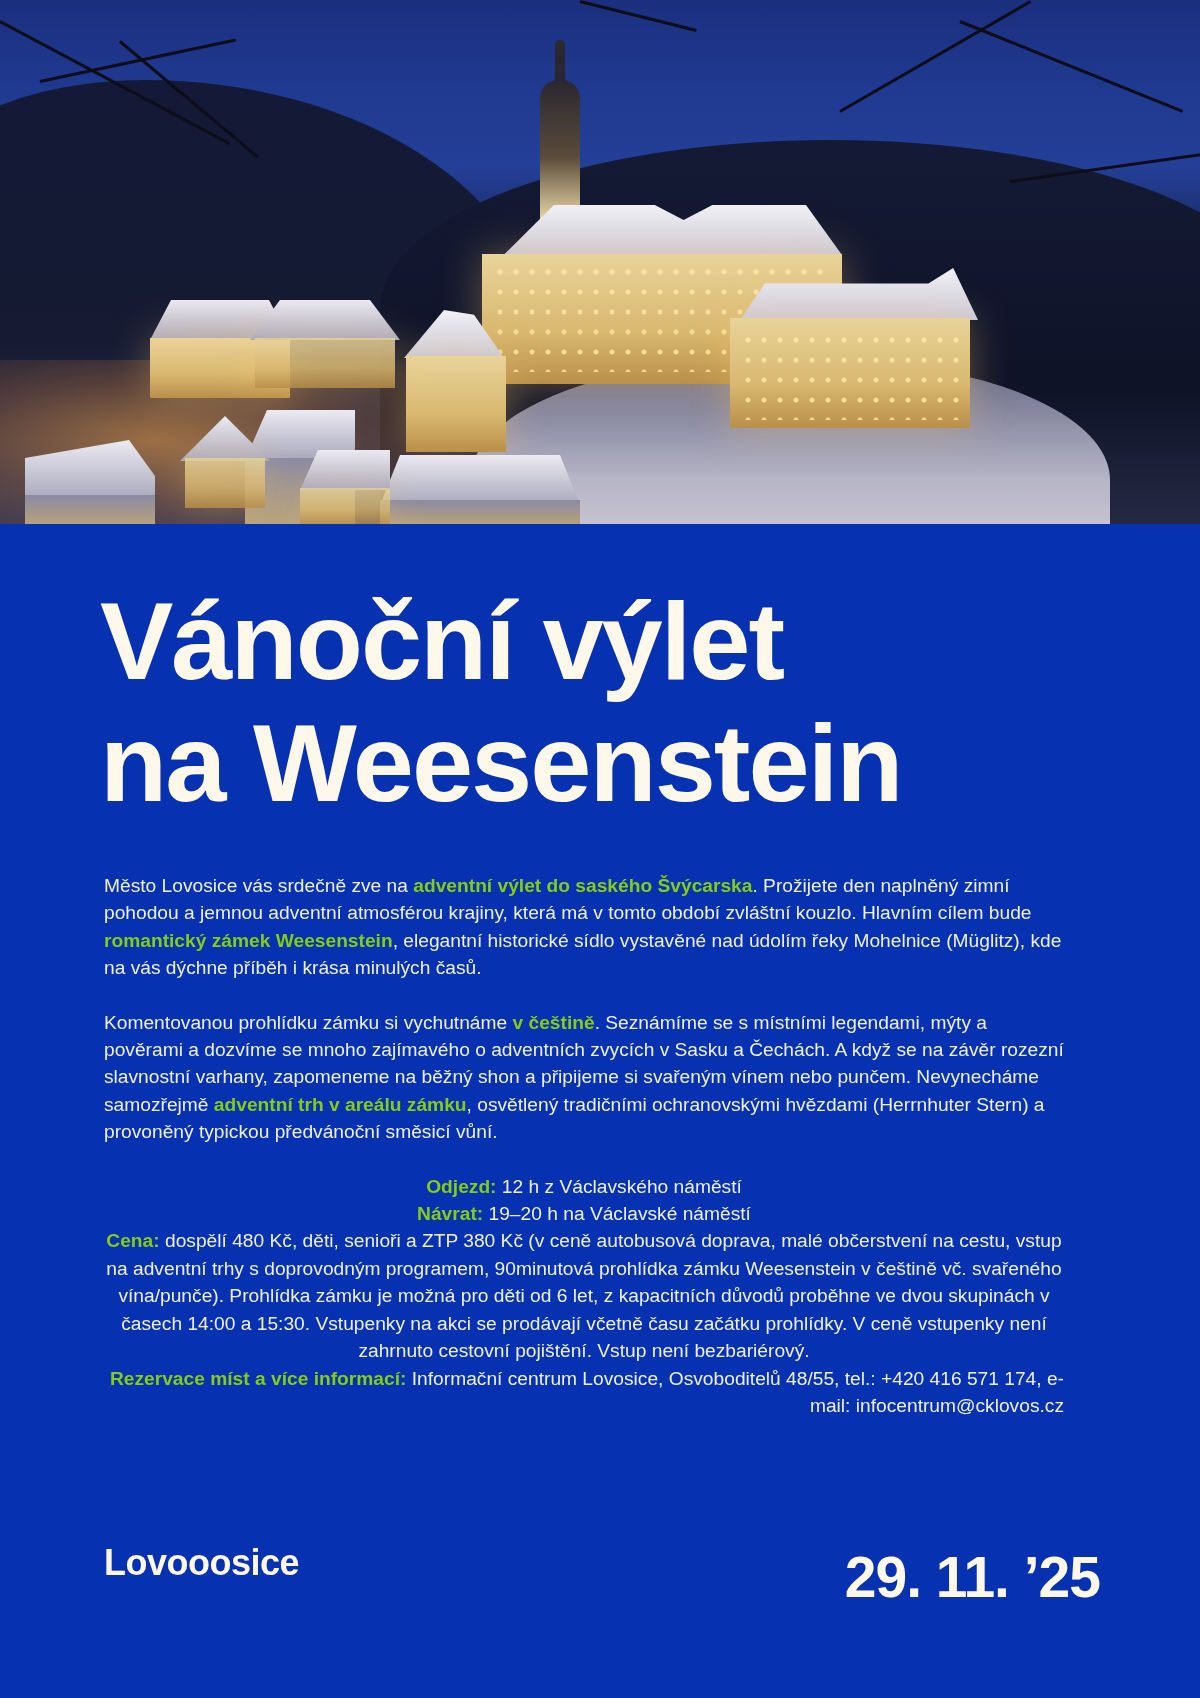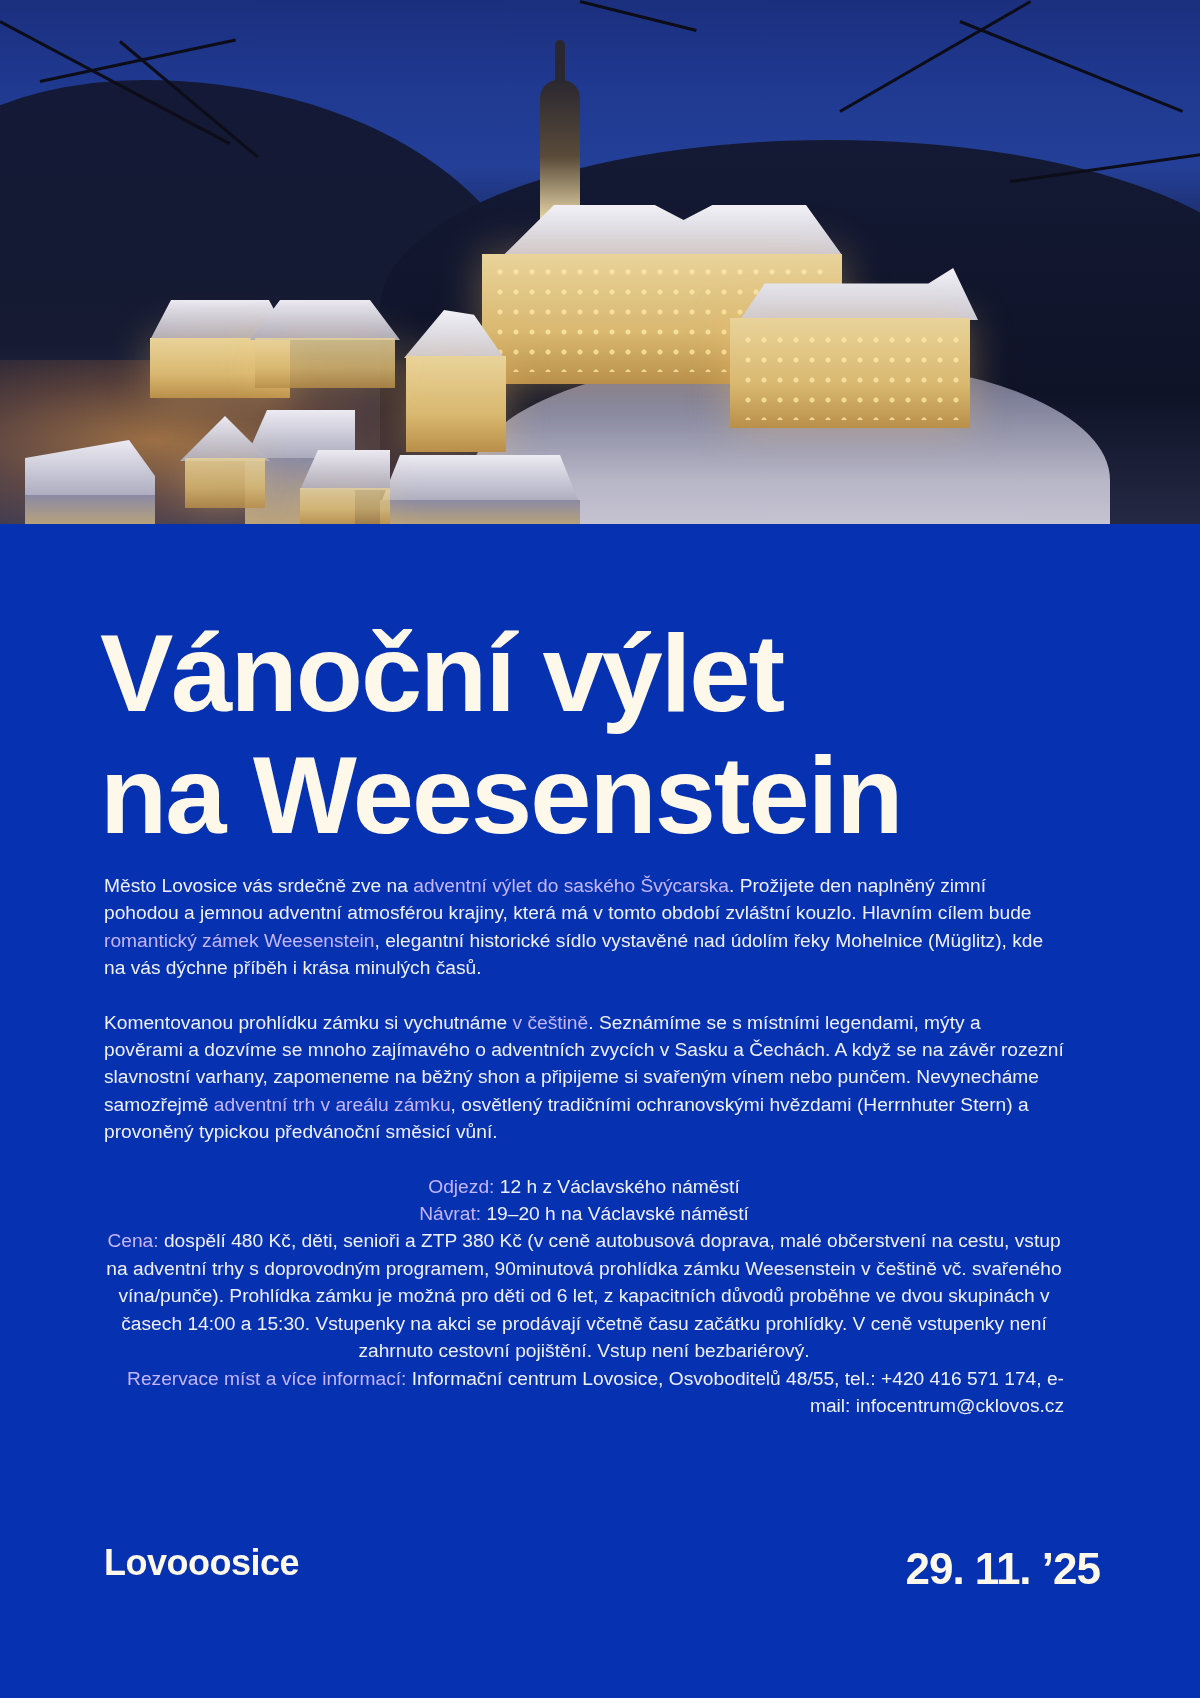--- a/index.html
+++ b/index.html
@@ -90,60 +90,60 @@
     }
     
     .panel {
       position: absolute;
       left: 0; top: 524px;
       width: 1200px; height: 1174px;
       background: #0631b0;
     }
     .headline {
       position: absolute;
-      left: 100px; top: 612px;
+      left: 100px; top: 580px;
       width: 1040px;
       color: #fdf8ea;
       font-family: "Liberation Sans", "DejaVu Sans", sans-serif;
       font-weight: 700;
       font-size: 110px;
       line-height: 122px;
       letter-spacing: -2px;
       margin: 0;
     }
     .headline span { display: block; }
     .body {
       position: absolute;
       left: 104px; top: 872px;
       width: 960px;
       color: #eef0fa;
       font-family: "Liberation Sans", "DejaVu Sans", sans-serif;
       font-size: 19.2px;
       line-height: 27.4px;
     }
     .body p { margin: 0 0 27px 0; }
-    .body b { font-weight: 400; color: #c4b5fd; }
+    .body b { font-weight: 700; color: #84cc16; }
     .facts p { margin: 0; text-align: center; }
     .contact { margin-top: 27px; text-align: right; }
     .footer-brand {
       position: absolute;
       left: 104px; top: 1542px;
       color: #fdf8ea;
       font-family: "Liberation Sans", "DejaVu Sans", sans-serif;
       font-weight: 700;
       font-size: 36px;
       letter-spacing: -0.5px;
     }
     .footer-date {
       position: absolute;
       right: 100px; top: 1544px;
       color: #fdf8ea;
       font-family: "Liberation Sans", "DejaVu Sans", sans-serif;
       font-weight: 700;
-      font-size: 44px;
+      font-size: 57px;
       letter-spacing: -1px;
     }
   </style>
 </head>
 <body>
 
 <div class="hero" role="img" aria-label="Zámek Weesenstein v zimě">
   <div class="hill left"></div>
   <div class="hill back"></div>
   <div class="snow-slope"></div>

